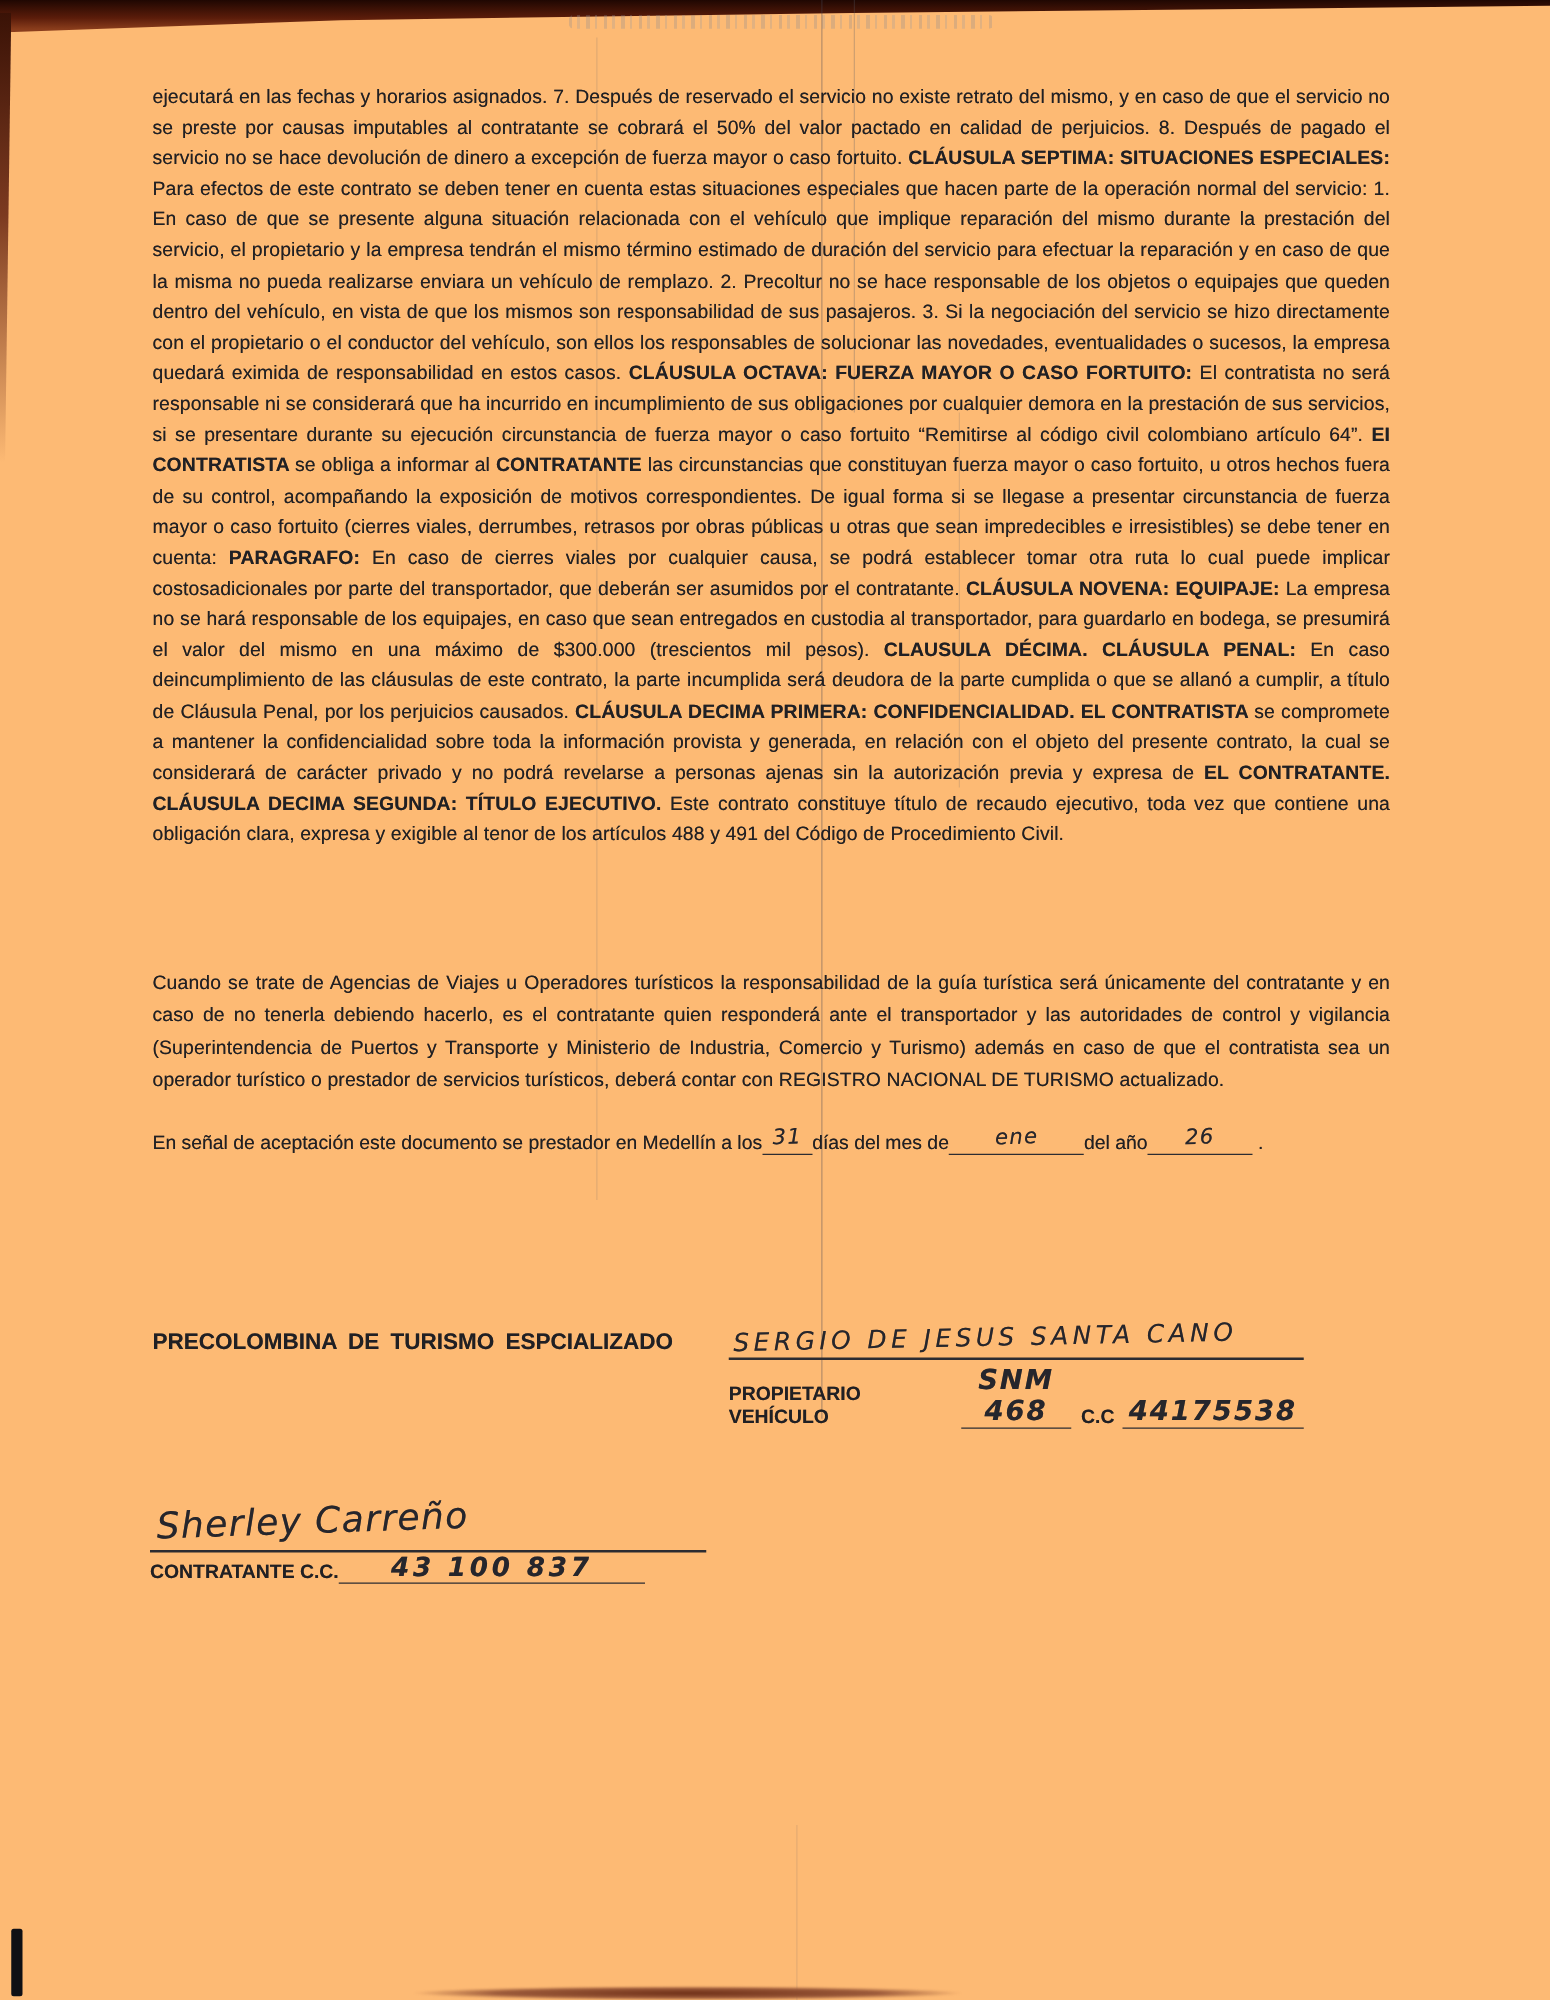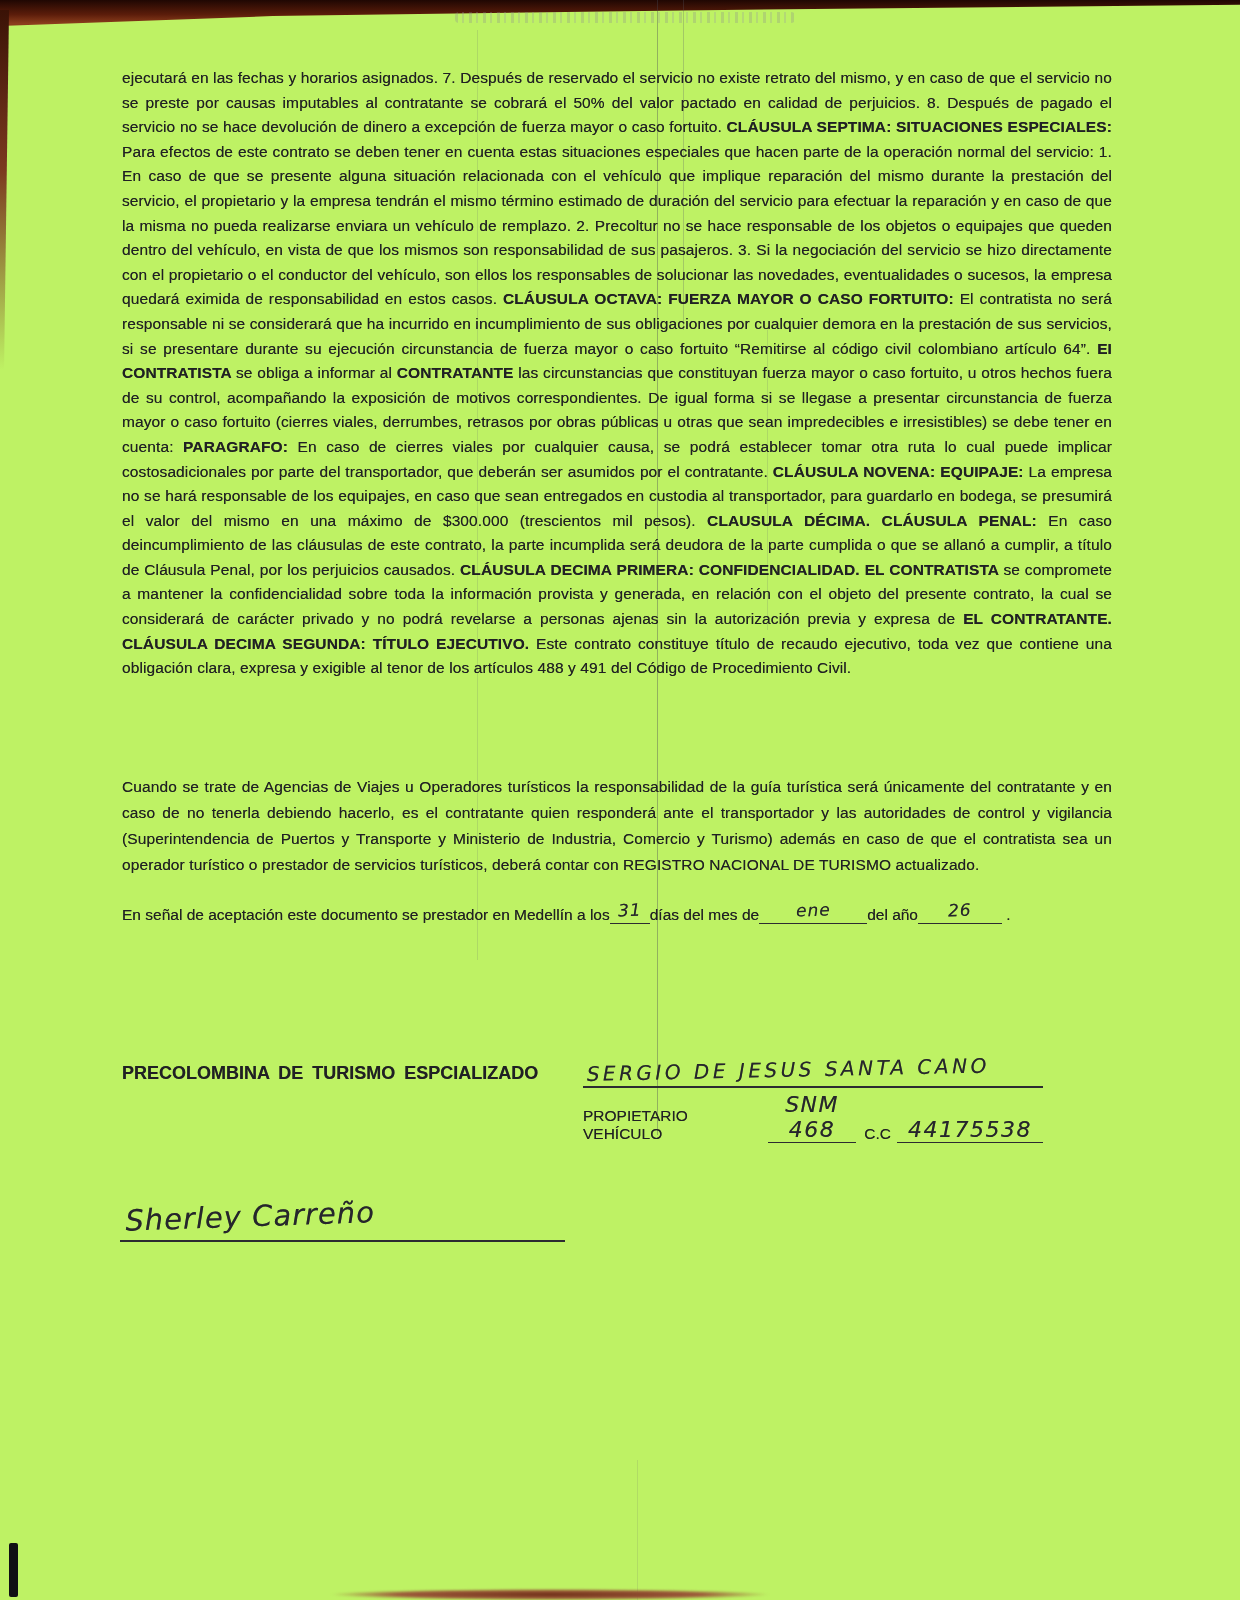--- a/index.html
+++ b/index.html
@@ -1,18 +1,18 @@
 <!DOCTYPE html>
 <html><head>
 <meta charset="utf-8">
 <style>
   html,body{margin:0;padding:0;background:#e8e6e2;}
   .page{
     position:relative;width:1240px;height:1600px;margin:0 auto;
-    background:#bef264;overflow:hidden;
+    background:#fdba74;overflow:hidden;
     font-family:"Liberation Sans",sans-serif;color:#202024;
   }
   
   .topband{
     position:absolute;left:0;top:0;width:1240px;height:26px;
     background:linear-gradient(to bottom,#1f0702,#5a1c0a 55%,#8a3d1c 90%);
     clip-path:polygon(0 0,100% 0,100% 18%,55% 40%,22% 62%,0 100%);
   }
   .topnoise{
     position:absolute;left:455px;top:12px;width:340px;height:11px;opacity:.28;filter:blur(.6px);
@@ -55,21 +55,21 @@
     text-shadow:0 0 .4px rgba(20,20,30,.5);
   }
   .hw.small{font-size:17px;letter-spacing:1px;transform:rotate(-2deg);display:inline-block;position:relative;top:-3px;}
   
   .contractor{position:absolute;left:122px;top:1060px;font-size:18px;line-height:27px;font-weight:600;word-spacing:4px;text-shadow:0 0 .3px rgba(10,10,14,.5);}
   .owner{position:absolute;left:583px;top:1044px;width:460px;}
   .owner .sigline{
     height:42px;border-bottom:2px solid #2c2c31;display:flex;align-items:flex-end;
   }
   .owner .sigline .hw{font-size:20px;letter-spacing:3.5px;transform:rotate(-1.2deg);transform-origin:left bottom;padding-left:4px;}
-  .owner-row{display:flex;align-items:flex-end;margin-top:4px;font-size:15.5px;font-weight:400;text-shadow:0 0 .3px rgba(10,10,14,.5);}
+  .owner-row{display:flex;align-items:flex-end;margin-top:4px;font-size:15.5px;font-weight:700;text-shadow:0 0 .3px rgba(10,10,14,.5);}
   .owner-row .hwfill{border-bottom:1.8px solid #2c2c31;text-align:center;}
   .owner-row .plate{width:92px;margin-left:4px;}
   .owner-row .ccnum{width:152px;margin-left:6px;}
   .owner-row .hwfill .hw{font-size:22px;letter-spacing:1.5px;}
   .cclabel{margin-left:8px;}
   .client{position:absolute;left:120px;top:1190px;width:445px;}
   .client .sigline{height:50px;border-bottom:2px solid #2c2c31;display:flex;align-items:flex-end;}
   .client .sigline .hw{font-size:29px;letter-spacing:1px;transform:rotate(-2deg);transform-origin:left bottom;padding-left:6px;padding-bottom:2px;}
   .client-row{display:flex;align-items:flex-end;font-size:15.5px;font-weight:600;text-shadow:0 0 .3px rgba(10,10,14,.5);}
   .client-row .hwfill{border-bottom:1.8px solid #2c2c31;width:245px;text-align:center;}
@@ -117,16 +117,20 @@
       <span class="hwfill plate"><span class="hw">SNM 468</span></span>
       <span class="cclabel">C.C</span>
       <span class="hwfill ccnum"><span class="hw">44175538</span></span>
     </div>
   </div>
 
   <div class="client">
     <div class="sigline">
       <span class="hw">Sherley Carreño</span>
     </div>
+    <div class="client-row">
+      <span>CONTRATANTE C.C.</span>
+      <span class="hwfill"><span class="hw">43 100 837</span></span>
+    </div>
   </div>
 
 
 </div>
 
 </body></html>

